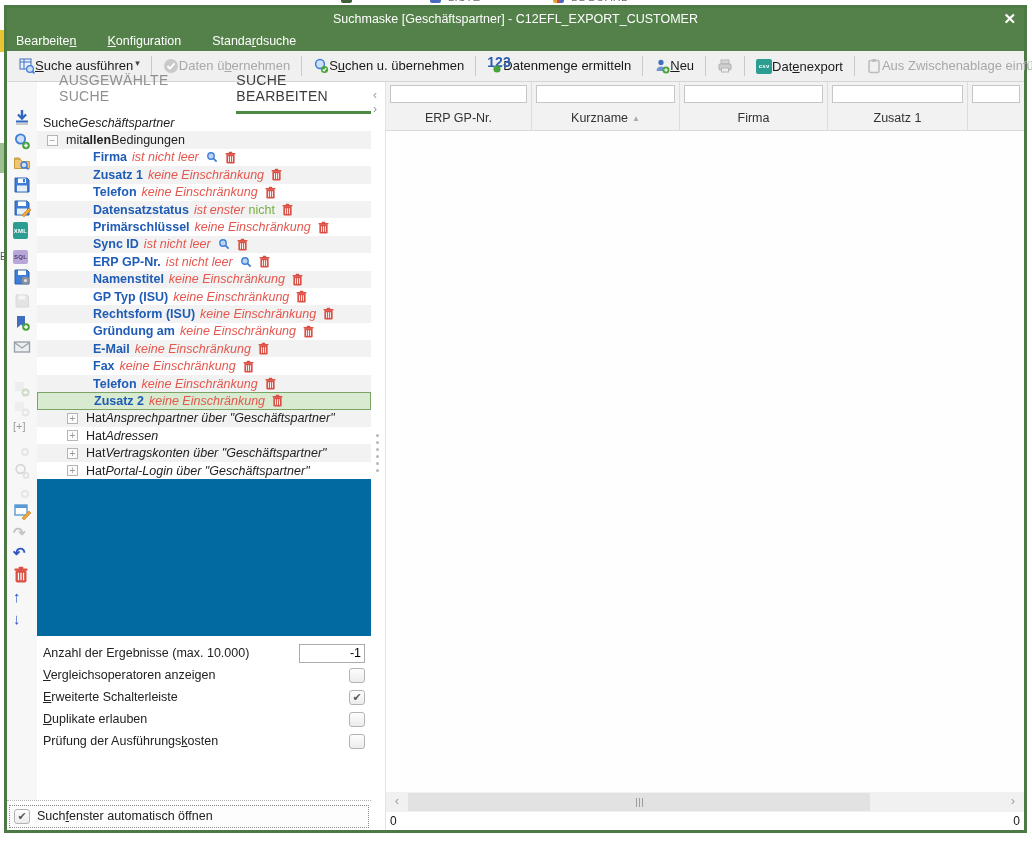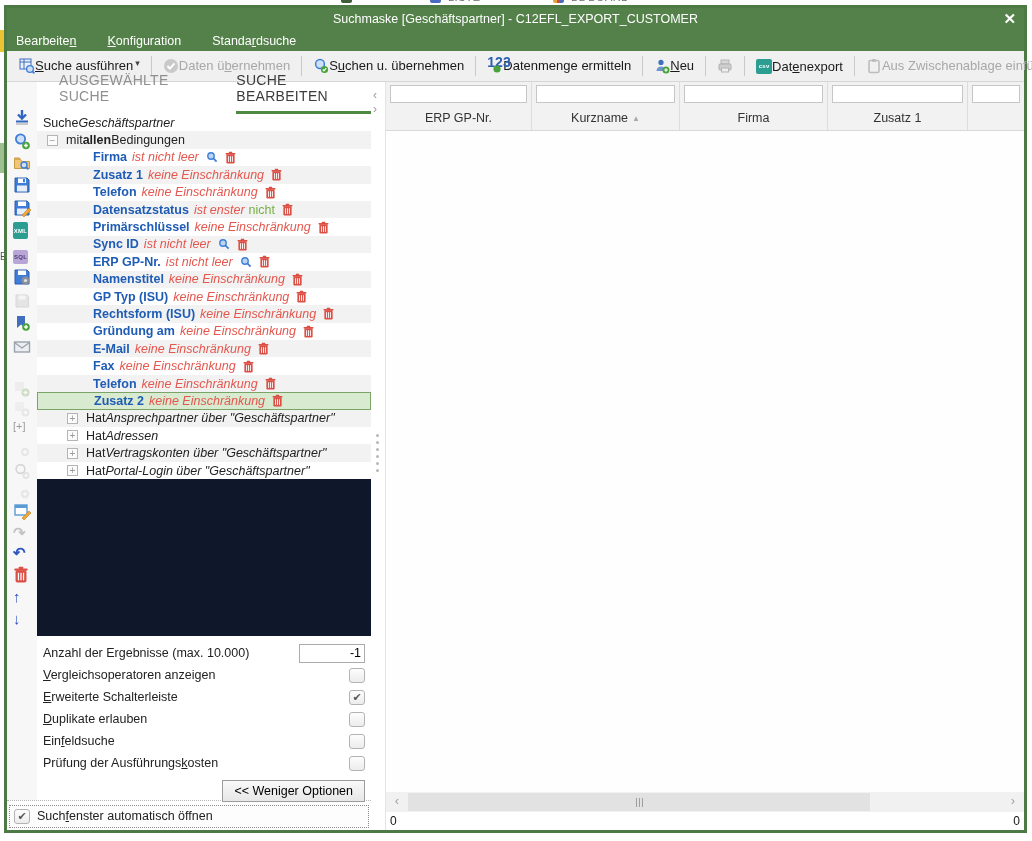--- a/index.html
+++ b/index.html
@@ -37,21 +37,21 @@
   .leftcol{width:364px;flex:0 0 auto;display:flex;flex-direction:column;}
   .lc-top{flex:1;display:flex;min-height:0;}
   .iconbar{width:30px;flex:0 0 auto;background:#f7f7f7;position:relative;}
   .icn{position:absolute;left:6px;width:18px;height:18px;}
   .panel{flex:1;display:flex;flex-direction:column;min-width:0;background:#fff;}
   
   .tabs{height:32px;display:flex;align-items:flex-end;gap:26px;padding-left:22px;flex:0 0 auto;background:#fff;}
   .tab{font-size:14px;letter-spacing:.3px;color:#8f8f8f;padding-bottom:7px;border-bottom:3px solid transparent;}
   .tab.active{color:#3c3c3c;border-bottom-color:#4f8a43;}
   
-  .tree{flex:1;background:#0f172a;overflow:hidden;position:relative;}
+  .tree{flex:1;background:#0369a1;overflow:hidden;position:relative;}
   .row{height:17.4px;display:flex;align-items:center;background:#fff;font-size:12.5px;white-space:nowrap;box-sizing:border-box;}
   .row.stripe{background:#f2f2f2;}
   .row.sel{background:#d8ead0;border:1px solid #7aa465;}
   .pl-root{padding-left:6px;} .pl-group{padding-left:10px;} .pl-cond{padding-left:56px;} .pl-link{padding-left:30px;}
   .fld{color:#1f5cb5;font-weight:bold;margin-right:5px;}
   .cnd{color:#e4574e;font-style:italic;}
   .val-true{color:#76b043;margin-left:4px;}
   .ital{font-style:italic;}
   .boldw{font-weight:bold;}
   .pmbox{width:11px;height:11px;border:1px solid #b5b5b5;background:#fbfbfb;color:#9a9a9a;font-size:10px;
@@ -661,29 +661,22 @@
               </div>
               <div class="optline">
                 <span><span class="mn">E</span><span>rweiterte Schalterleiste</span></span>
                 <span class="chk">✔</span>
               </div>
               <div class="optline">
                 <span><span class="mn">D</span><span>uplikate erlauben</span></span>
                 <span class="chk"></span>
               </div>
               <div class="optline">
-                <span><span>Ein</span><span class="mn">f</span><span>eldsuche</span></span>
-                <span class="chk"></span>
-              </div>
-              <div class="optline">
                 <span><span>Prüfung der Ausführungs</span><span class="mn">k</span><span>osten</span></span>
                 <span class="chk"></span>
-              </div>
-              <div class="btnrow">
-                <button class="pushbtn">&lt;&lt; Weniger Optionen</button>
               </div>
             </div>
           </div>
         </div>
 
         <div class="footerwrap">
           <div class="focusbox">
             <span class="chk">✔</span>
             <span><span>Such</span><span class="mn">f</span><span>enster automatisch öffnen</span></span>
           </div>

